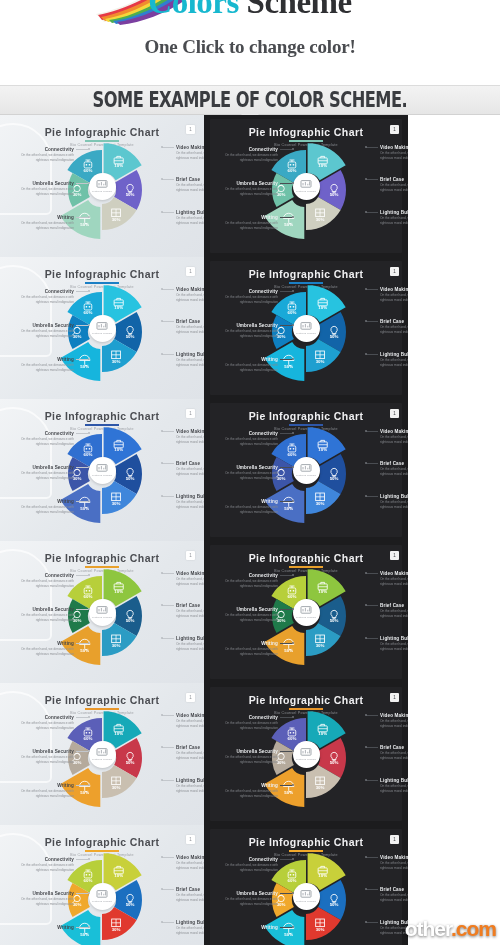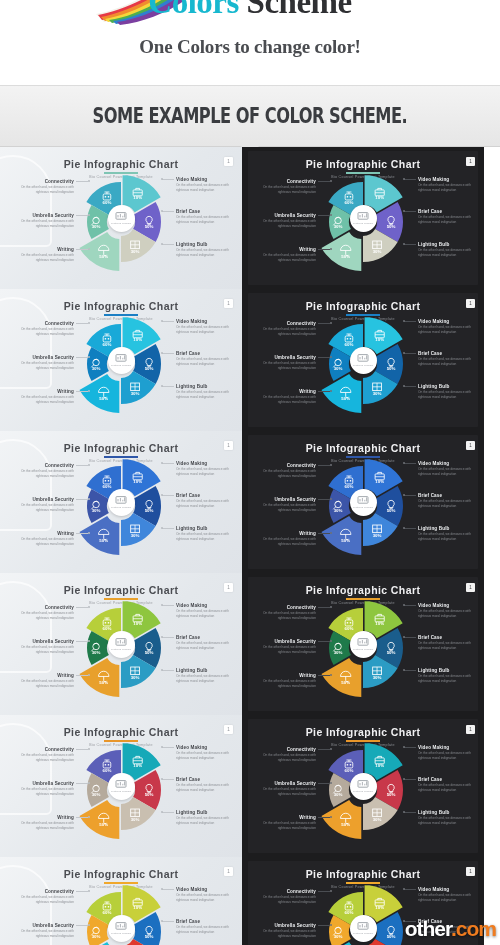--- a/index.html
+++ b/index.html
@@ -23,40 +23,40 @@
     position:absolute; left:0; right:0; top:36px; text-align:center;
     font-size:19px; font-weight:bold; color:#4a4c50; letter-spacing:-0.2px;
   }
   .tag2 {
     position:absolute; left:0; right:0; top:58px; text-align:center;
     font-size:11.5px; color:#53565b;
   }
 
   
   .banner {
-    position:relative; height:62px;
+    position:relative; height:30px;
     background:linear-gradient(#f3f3f3,#e6e6e6);
     border-top:1px solid #dcdcdc; border-bottom:1px solid #d2d2d2;
     display:flex; align-items:center; justify-content:center;
   }
   .banner-text {
     font-family:"DejaVu Sans Condensed","Liberation Sans",sans-serif;
     font-size:21px; font-weight:bold; color:#3a3c40;
     letter-spacing:-0.6px; transform:scaleX(0.86); transform-origin:center;
   }
   .banner-notch {
     position:absolute; bottom:-9px; left:50%; margin-left:-9px;
     width:0; height:0; border-left:9px solid transparent;
     border-right:9px solid transparent; border-top:9px solid #e6e6e6;
   }
 
   
   .grid { position:relative; width:500px; }
   .row { display:flex; width:500px; height:142px; }
-  .slide { position:relative; width:242px; height:142px; overflow:hidden; }
+  .slide { position:relative; width:204px; height:142px; overflow:hidden; }
   .slide.light { background:linear-gradient(135deg,#f2f4f6 0%,#e4e8ec 55%,#dfe3e8 100%); }
   .slide.dark  { background:#1c1c1e; }
   .slide.dark .inner { background:#232326; }
   .inner { position:absolute; inset:4px 6px; border-radius:1px; }
   .slide.light .inner { background:transparent; }
 
   
   .ghost { position:absolute; border:2px solid rgba(255,255,255,.75); opacity:.9; }
 
   .s-title {
@@ -137,21 +137,21 @@
     <path d="M29 52 C 51 49, 75 39, 102 19 L 107 23 C 84 41, 58 52, 32 55 Z" fill="#7b3fa0"></path>
     <path d="M84 6 L 112 20 L 106 30 L 80 14 Z" fill="#fdfcf8"></path>
     <path d="M84 6 L 112 20 L 110 24 L 82 10 Z" fill="#e8e5dc"></path>
   </svg>
 
   <div class="hero-title">
     <span class="c1">Colors</span>
     <span class="c2">Scheme</span>
   </div>
 
-  <div class="tag1">One Colors to change color!</div>
+  <div class="tag1">One Click to change color!</div>
 </div>
 
 <div class="banner">
   <div class="banner-text">SOME EXAMPLE OF COLOR SCHEME.</div>
   <div class="banner-notch"></div>
 </div>
 
 <div class="grid" id="grid">
     <div class="row">
       <div class="slide light">

